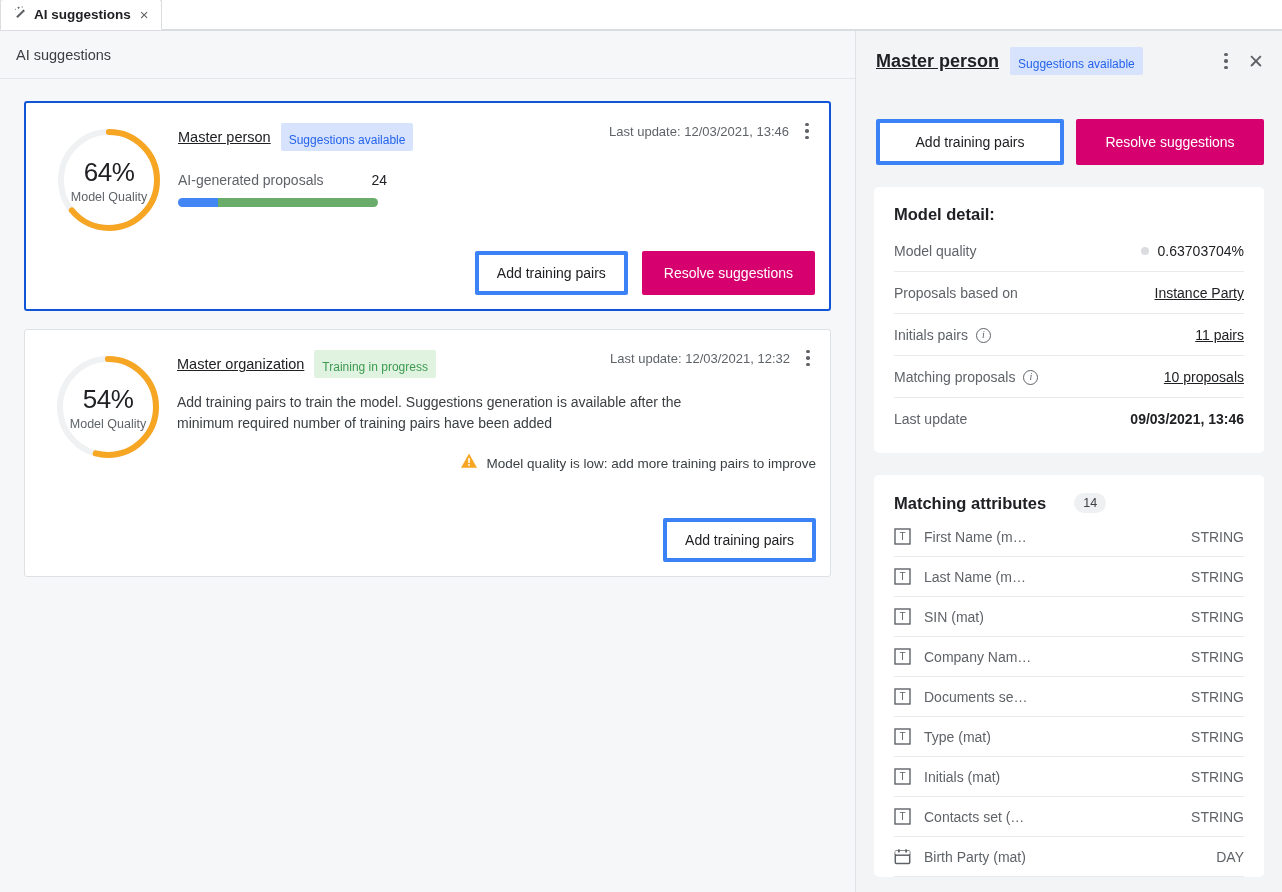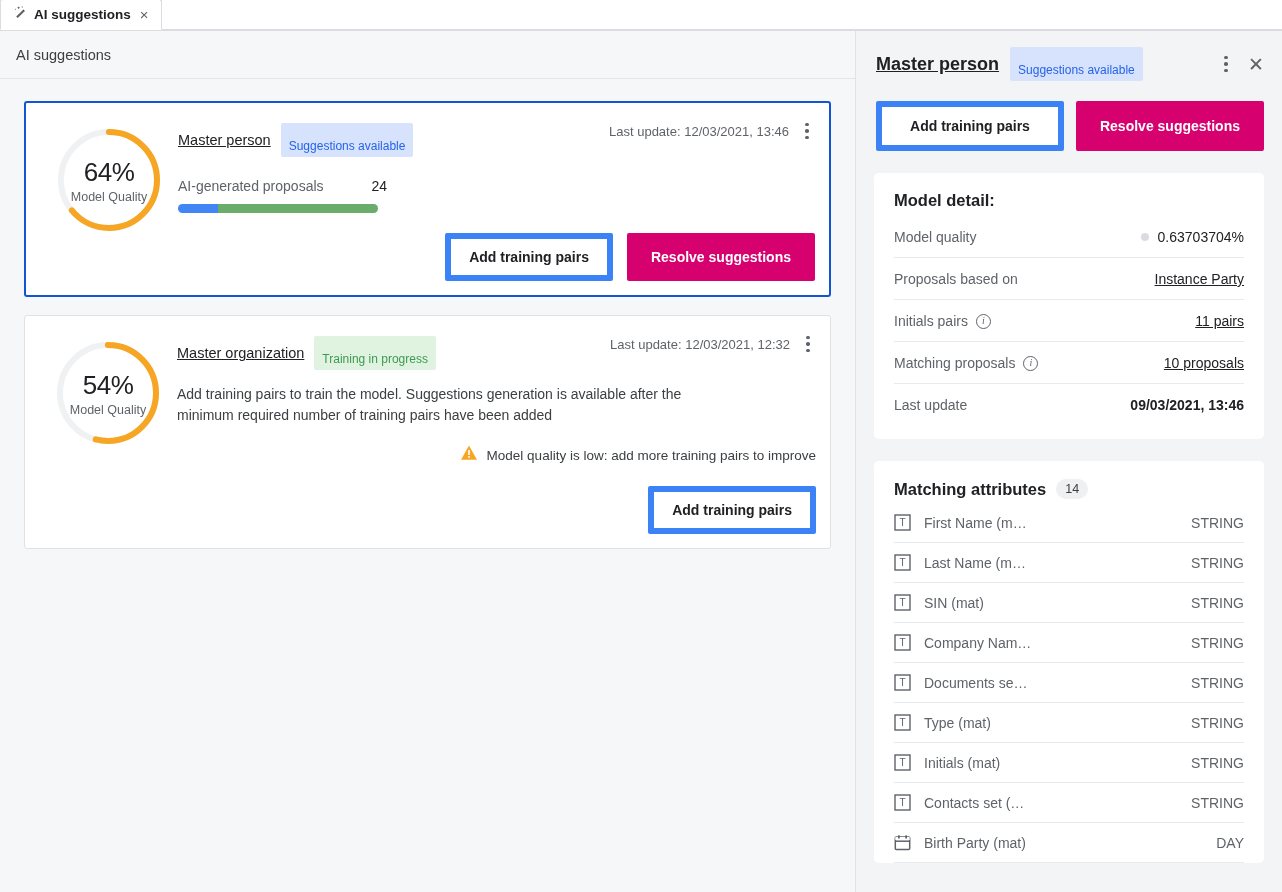--- a/index.html
+++ b/index.html
@@ -133,21 +133,21 @@
     gap: 10px;
   }
   .card-title {
     font-size: 14.5px;
     color: #202124;
     text-decoration: underline;
     cursor: pointer;
   }
   .badge {
     font-size: 12px;
-    padding: 16px 8px 4px 8px;
+    padding: 10px 8px 4px 8px;
     border-radius: 2px;
     white-space: nowrap;
   }
   .badge-blue { background: #d7e3fc; color: #2563eb; }
   .badge-green { background: #dff3e0; color: #3d9a50; }
   .card-topright {
     position: absolute;
     top: 4px; right: 0;
     display: flex;
     align-items: center;
@@ -205,28 +205,29 @@
   .warn-text { font-size: 13.5px; color: #3c4043; }
 
   .btn-row {
     display: flex;
     justify-content: flex-end;
     gap: 14px;
     margin-top: 20px;
   }
   .btn {
     font-size: 14px;
-    font-weight: bold;
+    font-weight: normal;
     padding: 10px 18px;
     border-radius: 2px;
     cursor: pointer;
-    border: 6px solid #3b82f6;
+    border: 4px solid #3b82f6;
     background: #ffffff;
     color: #202124;
     white-space: nowrap;
+    margin-top: 24px;
   }
   .btn-primary {
     background: #d6006e;
     border-color: #d6006e;
     color: #ffffff;
   }
 
   
   .right {
     width: 426px;
@@ -318,21 +319,21 @@
     display: flex; align-items: center; justify-content: center;
     font-family: "Liberation Serif", serif;
     font-style: italic;
     cursor: pointer;
     line-height: 1;
   }
 
   .attr-head {
     display: flex;
     align-items: center;
-    gap: 10px;
+    gap: 28px;
     margin-bottom: 4px;
   }
   .attr-count {
     background: #eef0f2;
     border-radius: 10px;
     font-size: 12.5px;
     color: #3c4043;
     padding: 3px 9px;
   }
   .attr-row {

